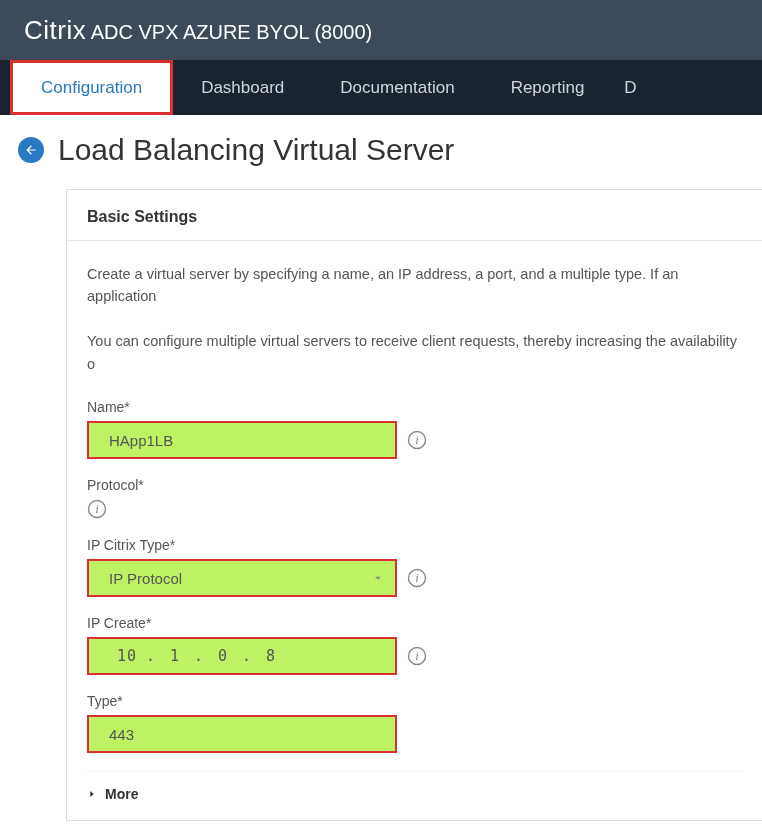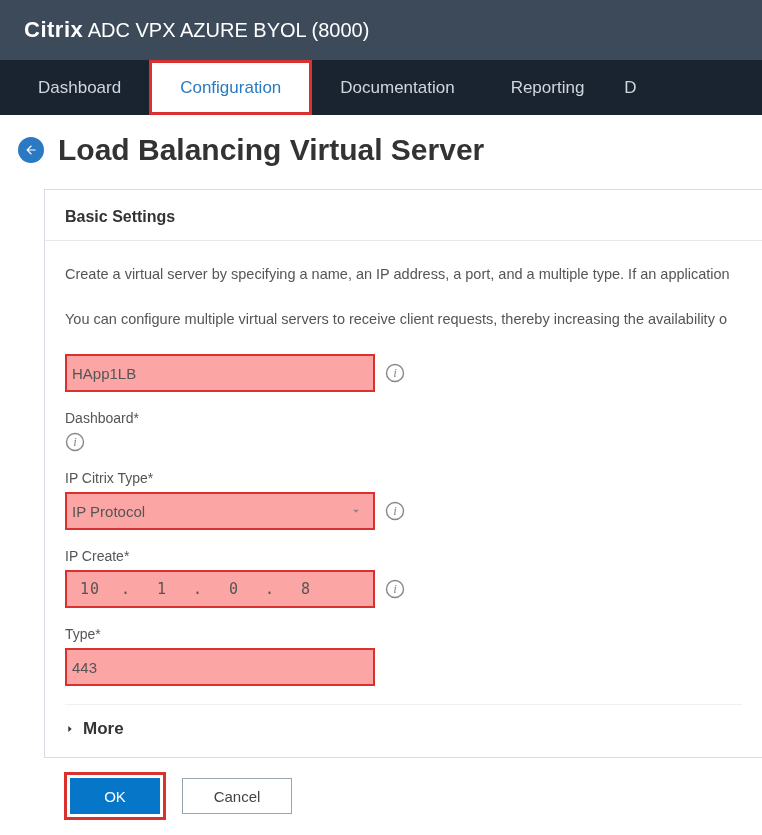--- a/index.html
+++ b/index.html
@@ -1,74 +1,74 @@
 <!DOCTYPE html>
 <html><head>
   <meta charset="utf-8">
   <style>
     * { margin: 0; padding: 0; box-sizing: border-box; }
     body { font-family: "Segoe UI", -apple-system, Helvetica, Arial, sans-serif; background: #fff; color: #333; width: 762px; height: 835px; overflow: hidden; }
 
     .topbar { background: #3c4a5a; height: 60px; display: flex; align-items: center; padding: 0 24px; }
     .brand { color: #fff; font-size: 20px; font-weight: 300; }
-    .brand b { font-weight: 700; font-size: 22px; letter-spacing: 0.5px; }
+    .brand b { font-weight: 400; font-size: 26px; letter-spacing: 0.5px; }
 
     .navbar { background: #1a2330; height: 55px; display: flex; align-items: stretch; padding-left: 10px; }
     .nav-item { color: #d0d6dd; font-size: 17px; padding: 0 28px; display: flex; align-items: center; cursor: pointer; }
     .nav-item.active { background: #fff; color: #2b79c2; }
     .nav-item.highlighted { border: 3px solid #d93030; }
     .nav-trunc { color: #d0d6dd; font-size: 17px; display: flex; align-items: center; padding-left: 12px; }
 
     .page { padding: 18px 0 0 14px; }
     .page-header { display: flex; align-items: center; gap: 14px; margin-bottom: 22px; padding-left: 4px; }
     .back-btn { width: 26px; height: 26px; border-radius: 50%; background: #2b79c2; display: flex; align-items: center; justify-content: center; cursor: pointer; flex-shrink: 0; }
     .back-btn svg { width: 14px; height: 14px; fill: #fff; }
-    .page-title { font-size: 30px; font-weight: 700; color: #333; }
+    .page-title { font-size: 30px; font-weight: 400; color: #333; }
 
-    .panel { border: 1px solid #d8dde3; border-right: none; margin-left: 30px; }
+    .panel { border: 1px solid #d8dde3; border-right: none; margin-left: 52px; }
     .panel-header { padding: 18px 20px 14px; border-bottom: 1px solid #e5e9ee; }
     .panel-title { font-size: 16px; font-weight: 700; color: #333; }
     .panel-body { padding: 22px 20px 18px; }
     .desc { font-size: 14.5px; color: #555; line-height: 1.55; margin-bottom: 24px; }
 
     .field { margin-bottom: 18px; }
     .field-label { font-size: 14px; color: #555; margin-bottom: 6px; display: block; }
     .field-row { display: flex; align-items: center; gap: 10px; }
-    .input-box, .select-box { width: 310px; height: 38px; border: 2.5px solid #d93030; background: #fca5a5; padding: 0 5px; font-size: 15px; color: #555; display: flex; align-items: center; position: relative; }
+    .input-box, .select-box { width: 310px; height: 38px; border: 2.5px solid #d93030; background: #bef264; padding: 0 20px; font-size: 15px; color: #555; display: flex; align-items: center; position: relative; }
     .select-box .chev { position: absolute; right: 10px; top: 50%; transform: translateY(-50%); width: 14px; height: 14px; fill: #888; }
     .info-icon { width: 20px; height: 20px; flex-shrink: 0; }
     .info-icon circle { fill: none; stroke: #888; stroke-width: 1.4; }
     .info-icon text { fill: #888; font-family: Georgia, serif; font-style: italic; font-size: 13px; }
 
-    .ip-input { display: flex; align-items: center; gap: 12px; font-family: "Consolas", monospace; font-size: 15px; color: #555; letter-spacing: 1px; }
+    .ip-input { display: flex; align-items: center; gap: 0; font-family: "Consolas", monospace; font-size: 15px; color: #555; letter-spacing: 1px; }
     .ip-octet { width: 36px; text-align: center; }
     .ip-dot { width: 12px; text-align: center; }
 
     .more-row { display: flex; align-items: center; gap: 8px; padding-top: 14px; border-top: 1px solid #eef1f4; cursor: pointer; }
     .more-caret { width: 10px; height: 10px; fill: #333; }
-    .more-label { font-size: 17px; font-weight: 700; color: #333; }
+    .more-label { font-size: 14px; font-weight: 700; color: #333; }
 
     .actions { margin-left: 38px; padding: 14px 0 0 12px; display: flex; gap: 16px; align-items: center; }
     .ok-wrap { border: 3px solid #d93030; padding: 3px; }
     .btn-primary { background: #0677c8; color: #fff; border: none; width: 90px; height: 36px; font-size: 15px; cursor: pointer; }
     .btn-secondary { background: #fff; color: #444; border: 1px solid #9aa4b0; width: 110px; height: 36px; font-size: 15px; cursor: pointer; }
   </style>
 </head>
 <body>
 
 <div class="topbar">
   <div class="brand">
     <b>Citrix</b>
     <span>ADC VPX AZURE BYOL (8000)</span>
   </div>
 </div>
 
 <div class="navbar">
+  <div class="nav-item active highlighted">Configuration</div>
   <div class="nav-item">Dashboard</div>
-  <div class="nav-item active highlighted">Configuration</div>
   <div class="nav-item">Documentation</div>
   <div class="nav-item">Reporting</div>
   <div class="nav-trunc">D</div>
 </div>
 
 <div class="page">
   <div class="page-header">
     <div class="back-btn">
       <svg viewBox="0 0 24 24">
           <path d="M20 11H7.8l5.6-5.6L12 4l-8 8 8 8 1.4-1.4L7.8 13H20z"></path>
@@ -82,31 +82,32 @@
       <div class="panel-title">Basic Settings</div>
     </div>
     <div class="panel-body">
       <div class="desc">
         <span>Create a virtual server by specifying a name, an IP address, a port, and a multiple type. If an application</span><br>
         <br>
         <span>You can configure multiple virtual servers to receive client requests, thereby increasing the availability o</span>
       </div>
 
       <div class="field">
+        <label class="field-label">Name*</label>
         <div class="field-row">
           <div class="input-box">HApp1LB</div>
           <svg class="info-icon" viewBox="0 0 20 20">
               <circle cx="10" cy="10" r="8.5"></circle>
               <text x="10" y="14" text-anchor="middle">i</text>
             </svg>
         </div>
       </div>
 
       <div class="field">
-        <label class="field-label">Dashboard*</label>
+        <label class="field-label">Protocol*</label>
         <div class="field-row">
           <svg class="info-icon" viewBox="0 0 20 20">
               <circle cx="10" cy="10" r="8.5"></circle>
               <text x="10" y="14" text-anchor="middle">i</text>
             </svg>
         </div>
       </div>
 
       <div class="field">
         <label class="field-label">IP Citrix Type*</label>

